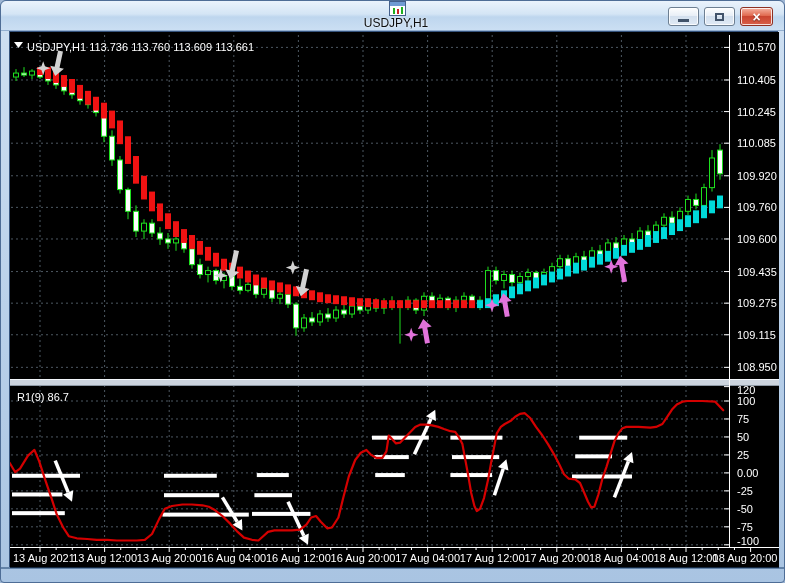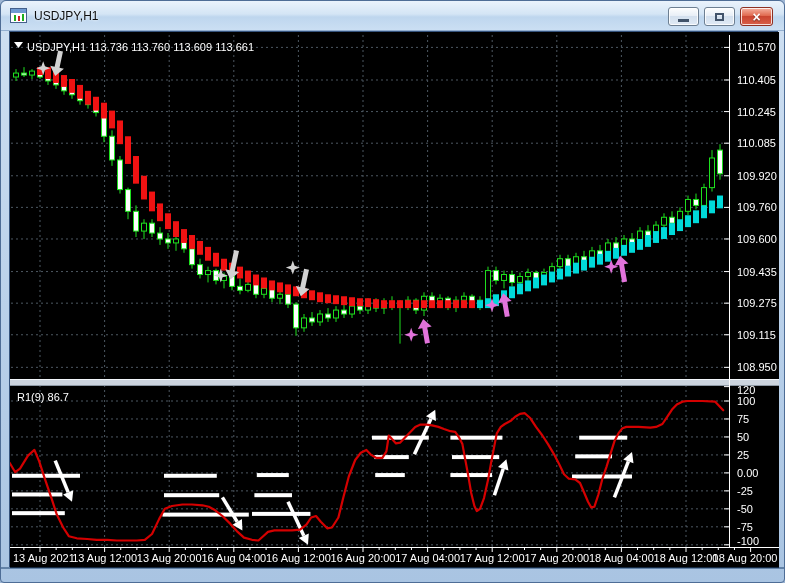--- a/index.html
+++ b/index.html
@@ -7,21 +7,21 @@
   .window{
     position:relative;width:785px;height:583px;
     background:linear-gradient(180deg,#cfe0f2 0%,#b7cfe9 60%,#a9c4e2 100%);
     border:1px solid #4e6d96;border-radius:6px 6px 4px 4px;
     font-family:"Liberation Sans",sans-serif;overflow:hidden;
   }
   .titlebar{
     position:absolute;left:0;top:0;width:100%;height:30px;
     background:linear-gradient(180deg,#eaf3fc 0%,#d4e5f5 45%,#bed6ee 55%,#cbdff3 100%);
     border-bottom:1px solid #93afd0;border-radius:6px 6px 0 0;
-    display:flex;align-items:center;
+    display:flex;align-items:center;flex-direction:column;
   }
   .app-icon{
     width:17px;height:15px;margin-left:9px;
     background:#fff;border:1px solid #44608c;position:relative;flex:0 0 auto;
   }
   .app-icon .bar-strip{position:absolute;left:0;top:0;width:100%;height:4px;background:#6f9bd2;}
   .app-icon .c1{position:absolute;left:3px;top:6px;width:2px;height:6px;background:#1fae1f;}
   .app-icon .c2{position:absolute;left:7px;top:7px;width:2px;height:5px;background:#cc2222;}
   .app-icon .c3{position:absolute;left:11px;top:5px;width:2px;height:7px;background:#1fae1f;}
   .title-text{margin-left:7px;font-size:12px;color:#0d0d0d;text-shadow:0 0 3px #ffffff;}

